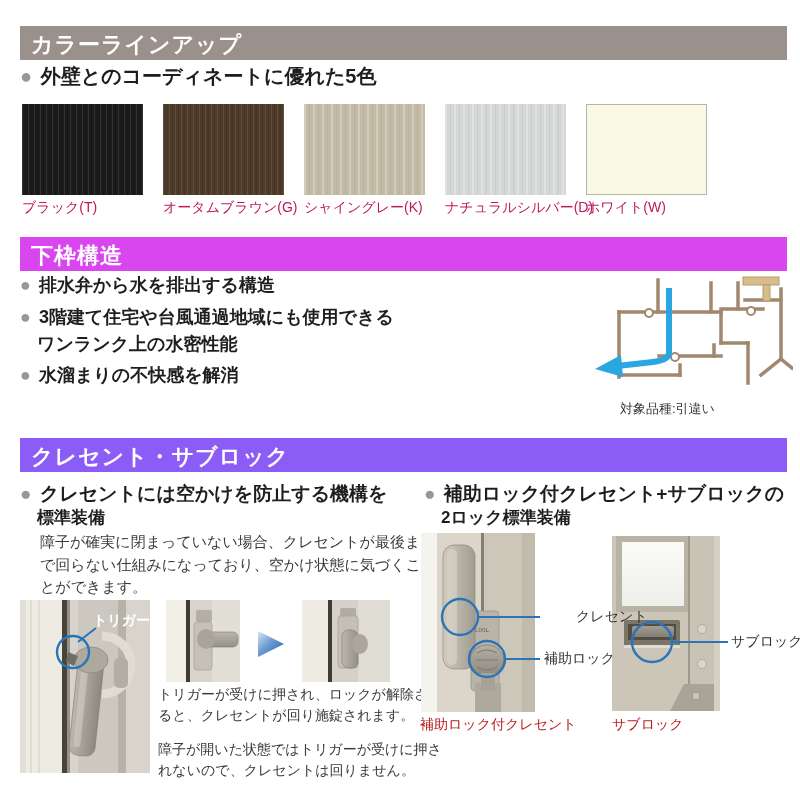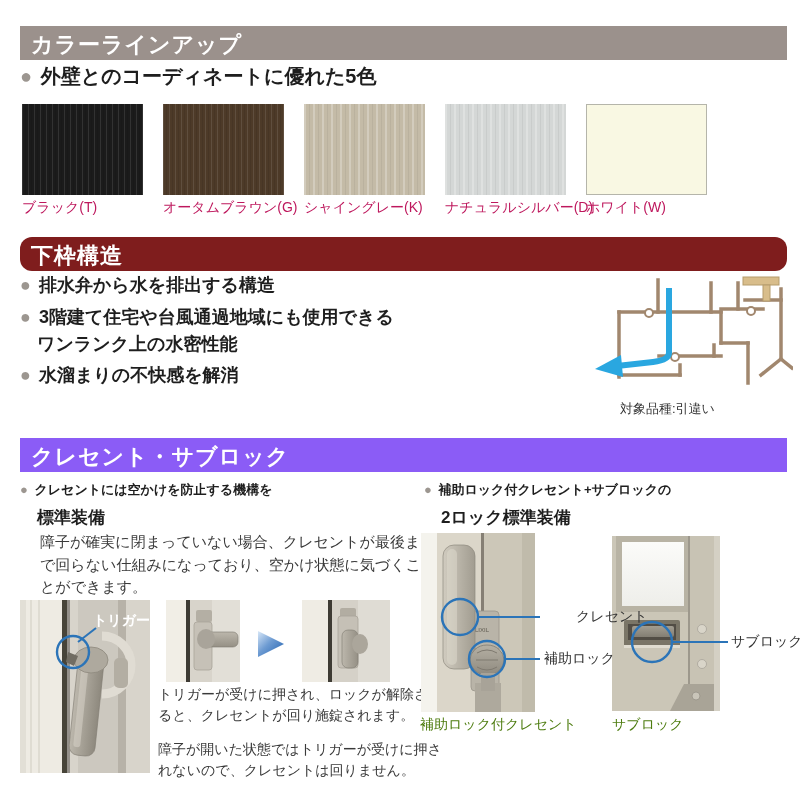--- a/index.html
+++ b/index.html
@@ -12,21 +12,21 @@
     position:absolute;left:20px;width:767px;height:34px;
     background:#9b918c;color:#ffffff;font-size:22px;font-weight:bold;
     display:flex;align-items:flex-end;padding-left:11px;box-sizing:border-box;
     letter-spacing:1px;
   }
   
   .blt{position:absolute;font-size:18px;font-weight:bold;color:#1e1e1e;white-space:nowrap;}
   .blt::before{content:"●";color:#9c9690;margin-right:3px;}
   .blt-cont{position:absolute;font-size:18px;font-weight:bold;color:#1e1e1e;white-space:nowrap;}
   .blt-lg{font-size:20px;}
-  .blt-md{font-size:13px;}
+  .blt-md{font-size:19px;}
   .blt-cont-md{font-size:17px;}
   
   .para{position:absolute;color:#3a3a3a;}
   .desc{font-size:13px;line-height:19px;width:266px;}
   .para3{font-size:15px;line-height:22.5px;width:382px;}
   .capt{font-size:14px;line-height:21px;width:288px;}
   
   .swatch-block{position:absolute;top:104px;width:121px;height:91px;}
   .swatch-block.bordered{border:1px solid #b5b5aa;box-sizing:border-box;}
   .tex::after{
@@ -36,21 +36,21 @@
   .tex-soft::after{
     content:"";position:absolute;inset:0;
     background:repeating-linear-gradient(90deg,rgba(255,255,255,.25) 0 2px,transparent 2px 5px,rgba(0,0,0,.05) 5px 6px,transparent 6px 9px);
   }
   .swatch-label{position:absolute;top:199px;font-size:14px;color:#be185d;white-space:nowrap;}
   
   .photo{position:absolute;}
   
   .ann-line{position:absolute;height:2px;background:#2b74b8;}
   .ann-label{position:absolute;font-size:14px;color:#333;white-space:nowrap;}
-  .photo-caption{position:absolute;font-size:14px;color:#4d7c0f;white-space:nowrap;}
+  .photo-caption{position:absolute;font-size:14px;color:#b91c1c;white-space:nowrap;}
   
   .tri-arrow{
     position:absolute;left:258px;top:631px;width:26px;height:26px;
     background:linear-gradient(135deg,#d9e8f8 0%,#6d9bd2 45%,#1f5fae 100%);
     clip-path:polygon(0 0,100% 50%,0 100%);
   }
   .diagram-caption{position:absolute;font-size:13px;color:#333;white-space:nowrap;}
   svg text{font-family:"Liberation Sans","DejaVu Sans",sans-serif;}
 </style>
 </head>
@@ -71,21 +71,21 @@
   <div class="swatch-block tex-soft" style="left: 304px; background-color: rgb(196, 187, 167);"></div>
   <div class="swatch-block tex-soft" style="left: 445px; background-color: rgb(212, 215, 214);"></div>
   <div class="swatch-block bordered" style="left: 586px; background-color: rgb(249, 248, 227);"></div>
 
   <div class="swatch-label" style="left:22px;">ブラック(T)</div>
   <div class="swatch-label" style="left:163px;">オータムブラウン(G)</div>
   <div class="swatch-label" style="left:304px;">シャイングレー(K)</div>
   <div class="swatch-label" style="left:445px;">ナチュラルシルバー(D)</div>
   <div class="swatch-label" style="left:586px;">ホワイト(W)</div>
 
-  <div class="bar" style="top: 237px; background-color: #7f1d1d; border-radius: 12px;">
+  <div class="bar" style="top: 237px; background-color: #d946ef;">
     <span>下枠構造</span>
   </div>
 
   <div class="blt" style="left:20px;top:273px;">
     <span>排水弁から水を排出する構造</span>
   </div>
   <div class="blt" style="left:20px;top:305px;">
     <span>3階建て住宅や台風通過地域にも使用できる</span>
   </div>
   <div class="blt-cont" style="left:37px;top:332px;">

